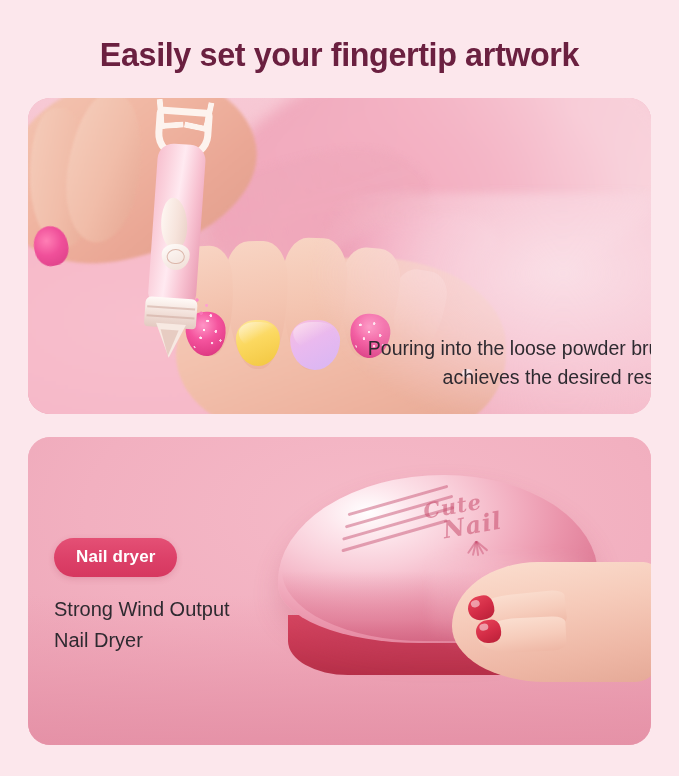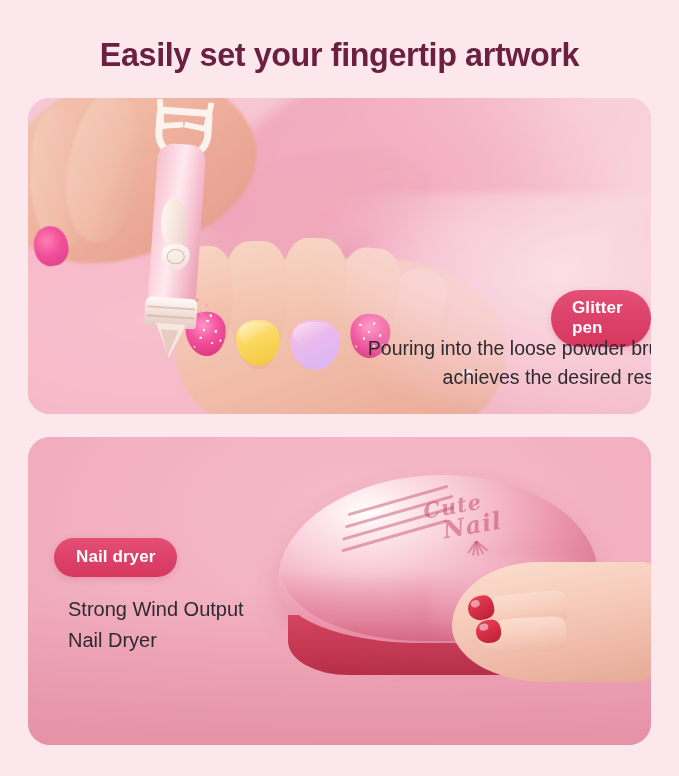--- a/index.html
+++ b/index.html
@@ -495,21 +495,20 @@
       <div class="pen-clip"></div>
       <div class="pen-badge"></div>
       <div class="pen-collar"></div>
       <div class="pen-tip"></div>
       <div class="pen-tip-shadow"></div>
     </div>
 
     <div class="p1-wash"></div>
   </div>
 
-  <div class="badge" id="badge-glitter-pen">Glitter pen</div>
 
   <div class="overlay-text" id="glitter-desc">Pouring into the loose powder brush achieves the desired result.</div>
 </div>
 
 <div class="panel" id="panel-dryer">
   <div class="scene">
     <div class="p2-bg"></div>
     <div class="p2-surface"></div>
   </div>
 </div>
@@ -544,17 +543,17 @@
     <div class="p2-glow" style="left:402px; top:118px;"></div>
     <div class="p2-hand" style="left:424px; top:125px;"></div>
     <div class="p2-finger pf1" style="left:442px; top:157px;"></div>
     <div class="p2-finger pf2" style="left:450px; top:181px;"></div>
     <div class="p2-nail pn1" style="left:440px; top:159px;"></div>
     <div class="p2-nail pn2" style="left:448px; top:183px;"></div>
   </div>
 
   <div class="badge" id="badge-nail-dryer" style="left:26px; top:101px;">Nail dryer</div>
 
-  <div class="overlay-text" id="dryer-desc" style="left:40px; top:157px;">
+  <div class="overlay-text" id="dryer-desc" style="left:26px; top:157px;">
     <div>Strong Wind Output</div>
     <div>Nail Dryer</div>
   </div>
 </div>
 
 </body></html>

